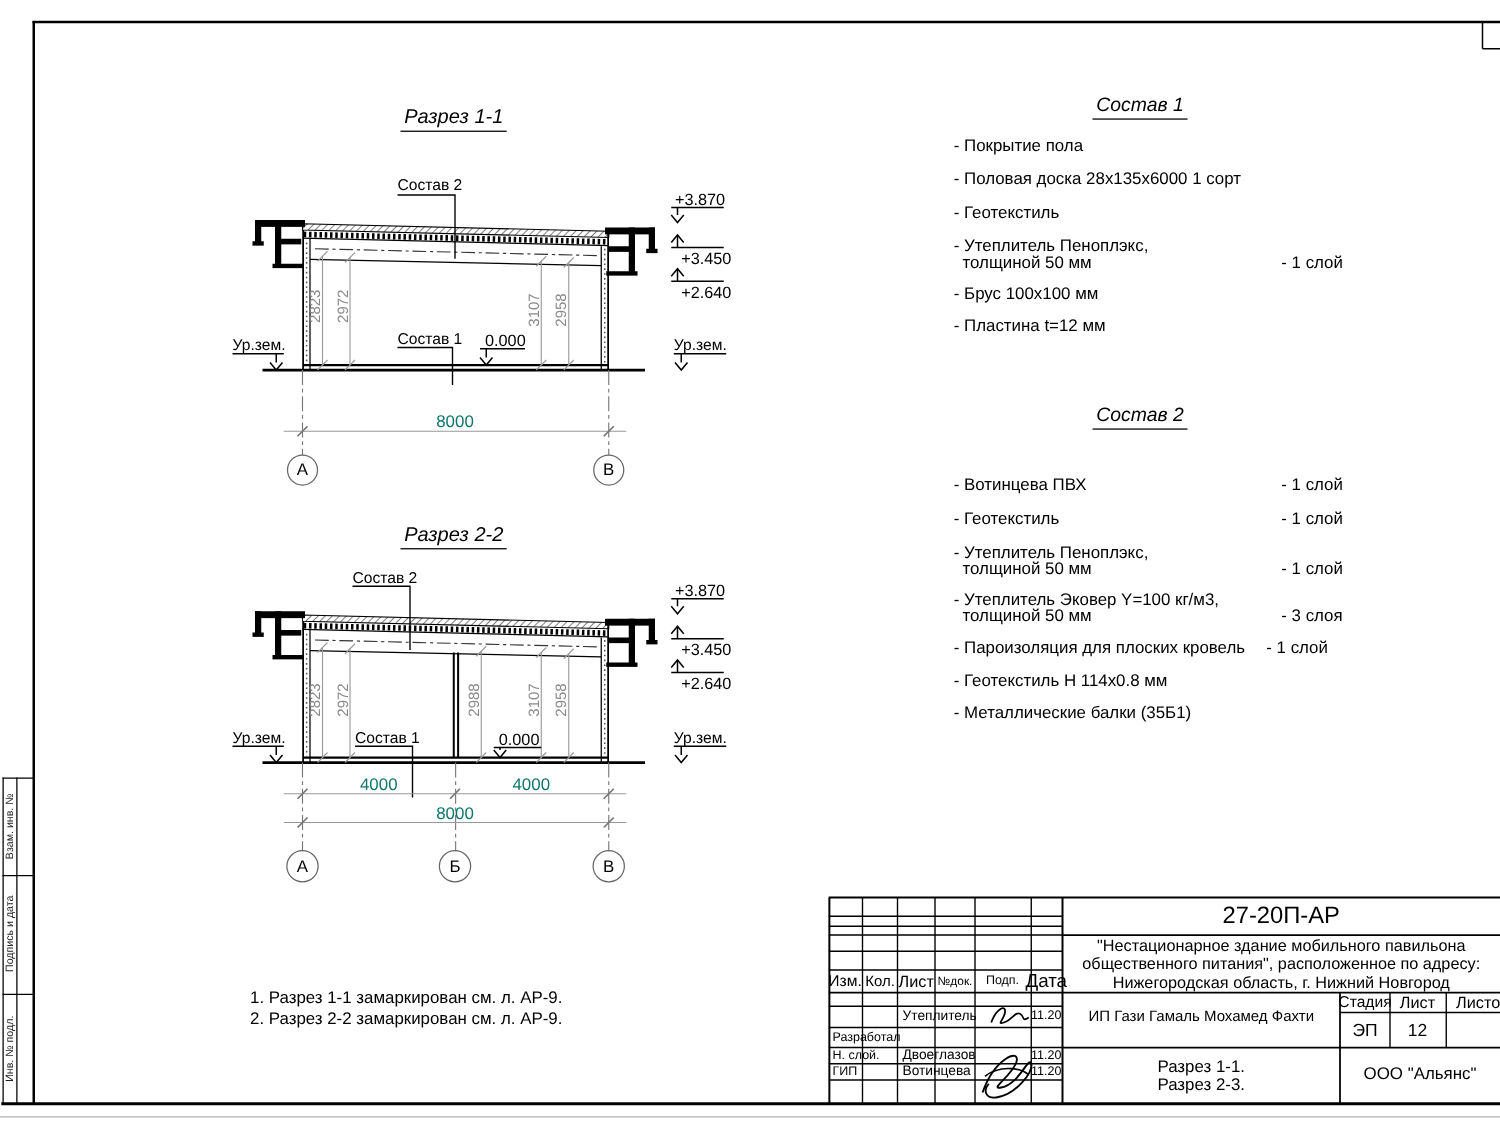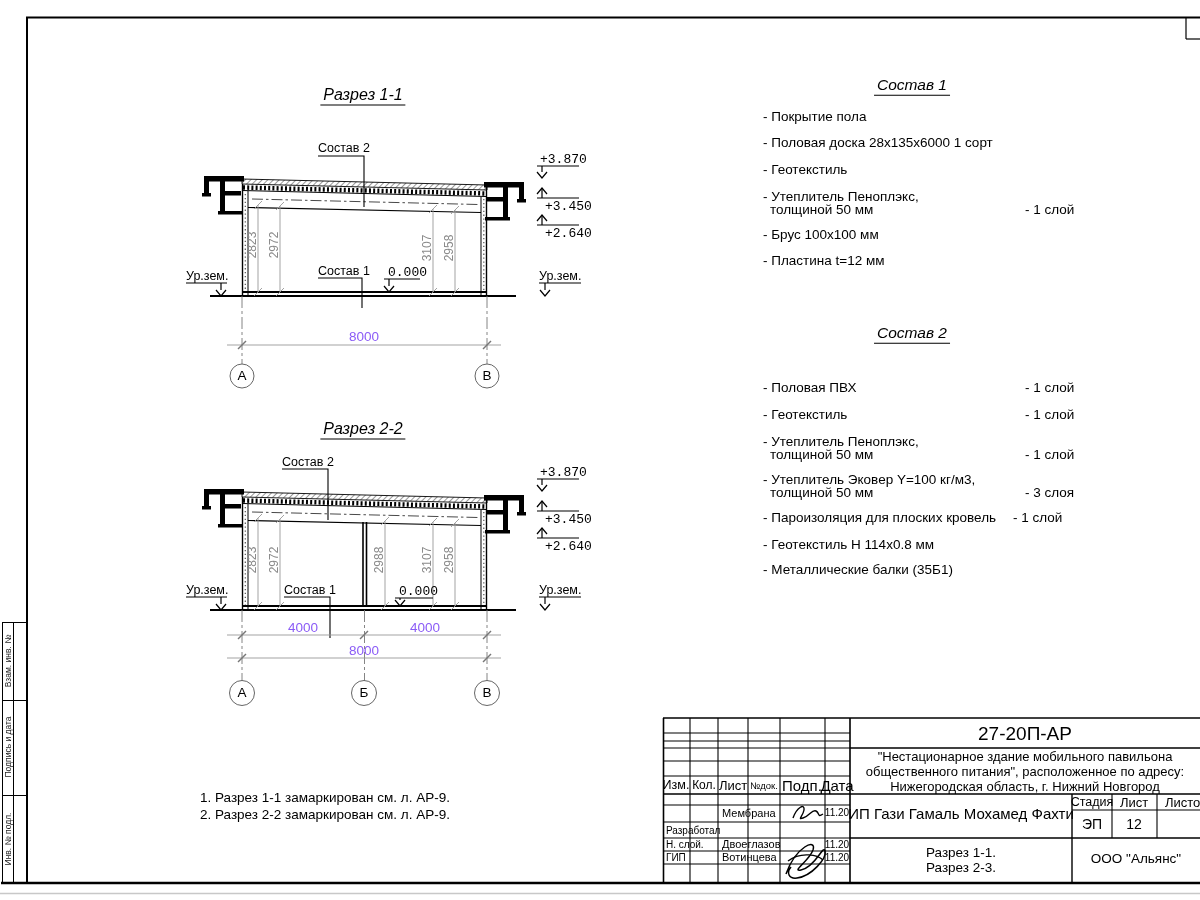--- a/index.html
+++ b/index.html
@@ -5,23 +5,23 @@
   html,body{margin:0;padding:0;}
   body{width:1200px;height:900px;overflow:hidden;background:#fff;position:relative;
        font-family:"Liberation Sans","DejaVu Sans",sans-serif;color:#000;}
   svg{position:absolute;left:0;top:0;}
   .t{position:absolute;white-space:nowrap;line-height:1;}
   .c{position:absolute;white-space:nowrap;line-height:1;transform:translate(-50%,-50%);}
   .r{position:absolute;white-space:nowrap;line-height:1;transform:translate(-50%,-50%) rotate(-90deg);}
   .ttl{font-size:16px;font-style:italic;border-bottom:1.2px solid #000;padding:0 3px 2px;}
   .ttl2{font-size:15.5px;font-style:italic;border-bottom:1.2px solid #000;padding:0 3px 2px;}
   .dim{color:#8a8a8a;font-size:12px;}
-  .span-dim{color:#8b5cf6;font-size:13.5px;}
+  .span-dim{color:#0f766e;font-size:13.5px;}
   .lbl{font-size:12.5px;}
-  .elev{font-size:13px;font-family:Liberation Mono, monospace;}
+  .elev{font-size:13px;}
   .item{font-size:13.5px;}
   .note{font-size:13.5px;}
   .ax{font-size:13.5px;}
   .tb-s{font-size:10px;}
   .tb-n{font-size:11px;}
   .tb-h{font-size:13px;}
   .side-lbl{font-size:8.5px;color:#222;}
 </style>
 </head>
 <body>
@@ -313,21 +313,21 @@
 <div class="t item" style="left:763px;top:110px">- Покрытие пола</div>
 <div class="t item" style="left:763px;top:136px">- Половая доска 28х135х6000 1 сорт</div>
 <div class="t item" style="left:763px;top:163px">- Геотекстиль</div>
 <div class="t item" style="left:763px;top:190px">- Утеплитель Пеноплэкс,</div>
 <div class="t item" style="left:770px;top:203px">толщиной 50 мм</div>
 <div class="t item" style="left:1025px;top:203px">- 1 слой</div>
 <div class="t item" style="left:763px;top:228px">- Брус 100х100 мм</div>
 <div class="t item" style="left:763px;top:254px">- Пластина t=12 мм</div>
 
 <div class="c ttl2" style="left:912px;top:334px">Состав 2</div>
-<div class="t item" style="left:763px;top:381px">- Половая ПВХ</div>
+<div class="t item" style="left:763px;top:381px">- Вотинцева ПВХ</div>
 <div class="t item" style="left:1025px;top:381px">- 1 слой</div>
 <div class="t item" style="left:763px;top:408px">- Геотекстиль</div>
 <div class="t item" style="left:1025px;top:408px">- 1 слой</div>
 <div class="t item" style="left:763px;top:435px">- Утеплитель Пеноплэкс,</div>
 <div class="t item" style="left:770px;top:448px">толщиной 50 мм</div>
 <div class="t item" style="left:1025px;top:448px">- 1 слой</div>
 <div class="t item" style="left:763px;top:473px">- Утеплитель Эковер Y=100 кг/м3,</div>
 <div class="t item" style="left:770px;top:486px">толщиной 50 мм</div>
 <div class="t item" style="left:1025px;top:486px">- 3 слоя</div>
 <div class="t item" style="left:763px;top:511px">- Пароизоляция для плоских кровель</div>
@@ -343,32 +343,32 @@
 <div class="r side-lbl" style="left:8px;top:839px">Инв. № подл.</div>
 
 <div class="c" style="left:1025px;top:733px;font-size:19px">27-20П-АР</div>
 <div class="c tb-h" style="left:1025px;top:756px">"Нестационарное здание мобильного павильона</div>
 <div class="c tb-h" style="left:1025px;top:771px">общественного питания", расположенное по адресу:</div>
 <div class="c tb-h" style="left:1025px;top:786px">Нижегородская область, г. Нижний Новгород</div>
 <div class="c" style="left:676px;top:785px;font-size:12.5px">Изм.</div>
 <div class="c" style="left:704px;top:785px;font-size:12px">Кол.</div>
 <div class="c" style="left:733px;top:785px;font-size:13px">Лист</div>
 <div class="c" style="left:764px;top:786px;font-size:9.5px">№док.</div>
-<div class="c" style="left:802px;top:785px;font-size:15px">Подп.</div>
+<div class="c" style="left:802px;top:785px;font-size:10px">Подп.</div>
 <div class="c" style="left:837px;top:785px;font-size:15px">Дата</div>
 <div class="t tb-s" style="left:666px;top:826px">Разработал</div>
-<div class="t tb-n" style="left:722px;top:808px">Мембрана</div>
+<div class="t tb-n" style="left:722px;top:808px">Утеплитель</div>
 <div class="c tb-s" style="left:837px;top:813px">11.20</div>
 <div class="t tb-s" style="left:666px;top:840px">Н. слой.</div>
 <div class="t tb-n" style="left:722px;top:839px">Двоеглазов</div>
 <div class="c tb-s" style="left:837px;top:845px">11.20</div>
 <div class="t tb-s" style="left:666px;top:853px">ГИП</div>
 <div class="t tb-n" style="left:722px;top:852px">Вотинцева</div>
 <div class="c tb-s" style="left:837px;top:858px">11.20</div>
-<div class="c" style="left:961px;top:813px;font-size:15px">ИП Гази Гамаль Мохамед Фахти</div>
+<div class="c" style="left:961px;top:813px;font-size:12px">ИП Гази Гамаль Мохамед Фахти</div>
 <div class="c" style="left:1092px;top:802px;font-size:12.5px">Стадия</div>
 <div class="c" style="left:1134px;top:802px;font-size:13px">Лист</div>
 <div class="c" style="left:1186px;top:802px;font-size:13px">Листов</div>
 <div class="c" style="left:1092px;top:824px;font-size:14px">ЭП</div>
 <div class="c" style="left:1134px;top:824px;font-size:14px">12</div>
 <div class="c" style="left:1186px;top:824px;font-size:14px"></div>
 <div class="c" style="left:961px;top:853px;font-size:13.5px">Разрез 1-1.</div>
 <div class="c" style="left:961px;top:868px;font-size:13.5px">Разрез 2-3.</div>
 <div class="c" style="left:1136px;top:859px;font-size:13.5px">ООО "Альянс"</div>
 

